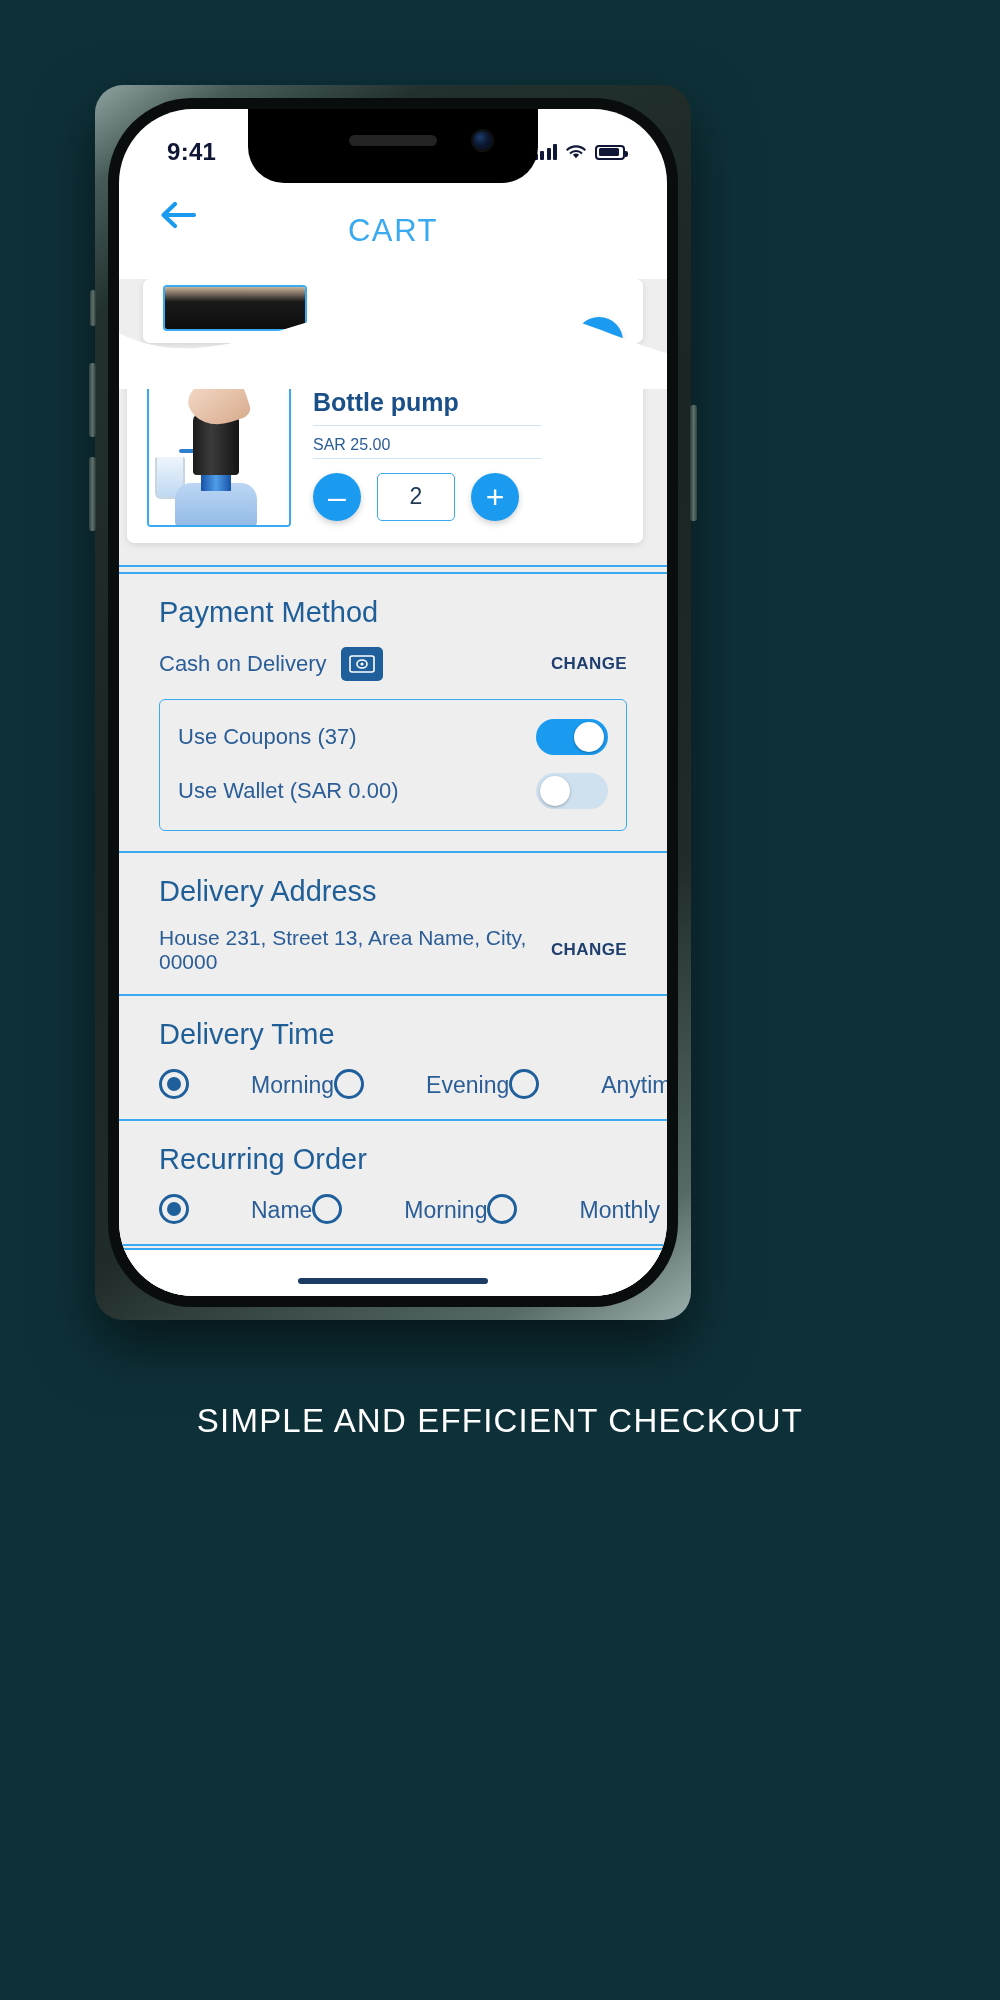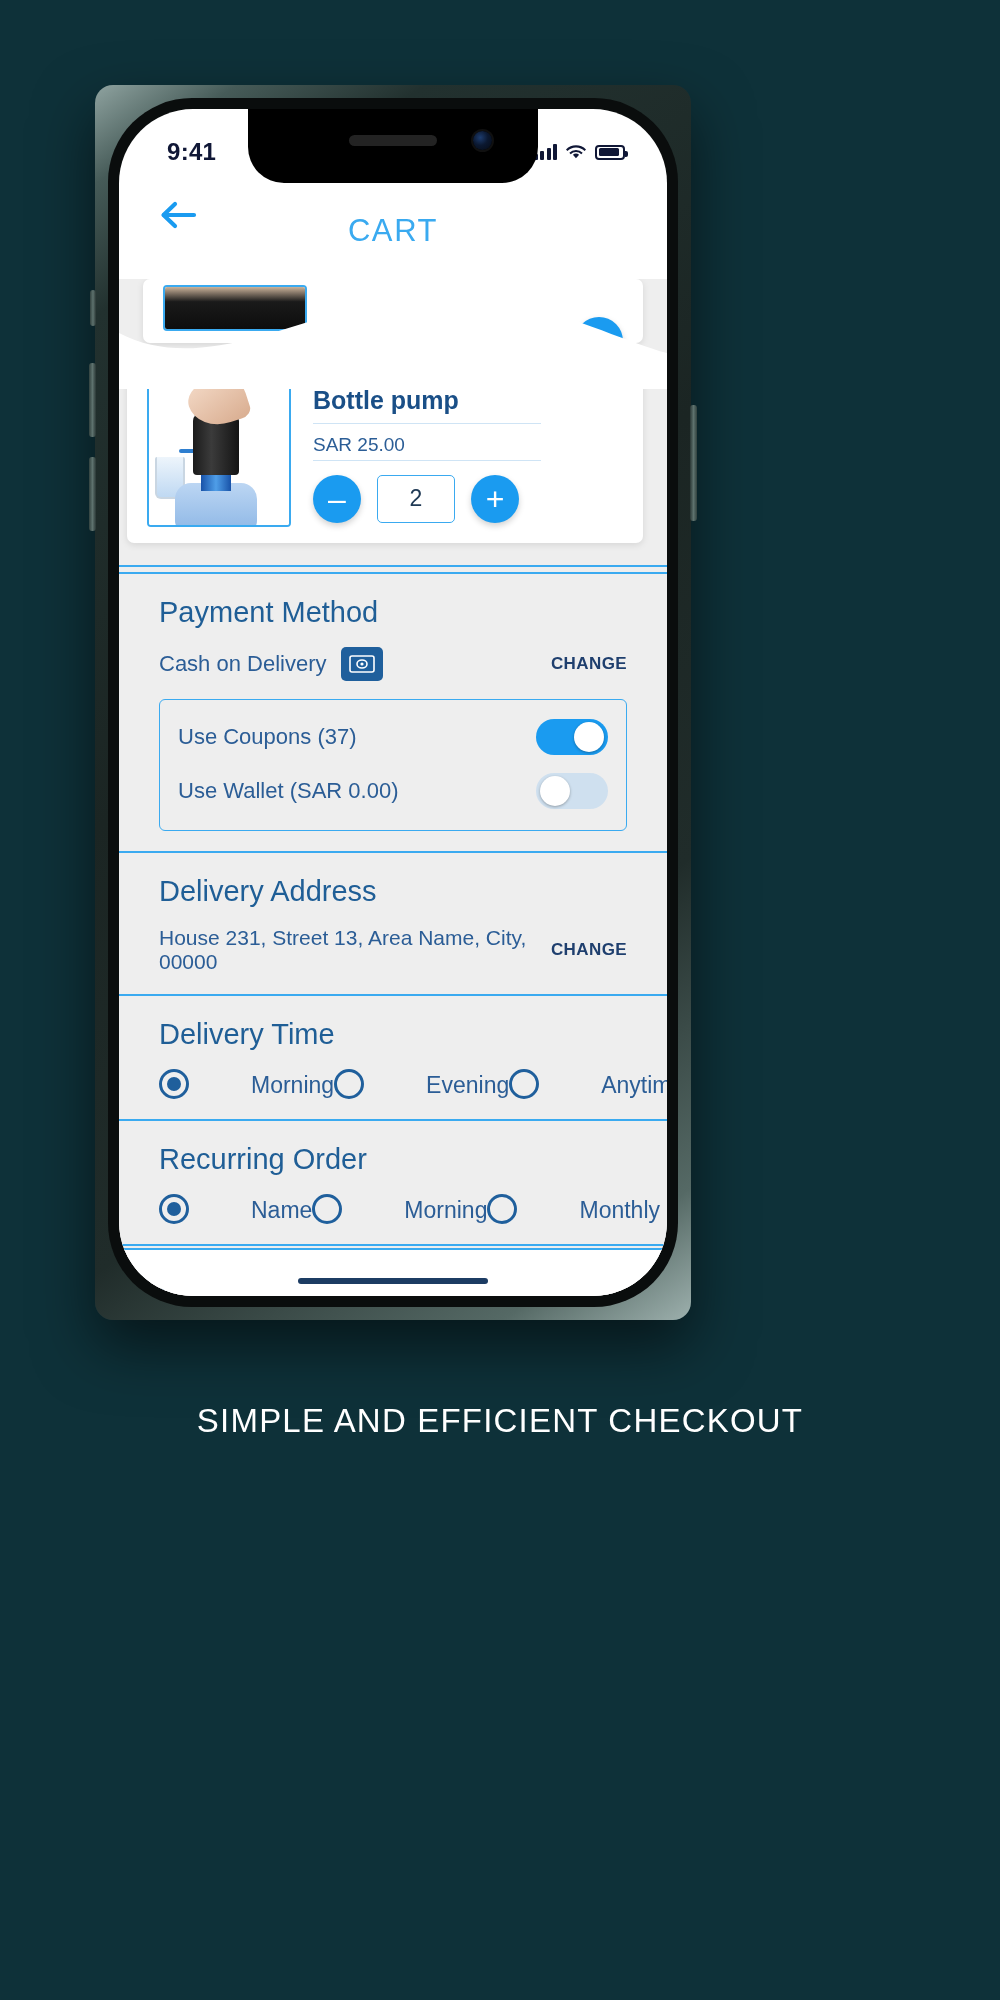--- a/index.html
+++ b/index.html
@@ -10,21 +10,21 @@
     overflow: hidden;
   }
 
   .stage { position: relative; width: 1000px; height: 2000px; }
 
   
   .device {
     position: absolute;
     left: 95px; top: 85px;
     width: 596px; height: 1235px;
-    border-radius: 18px;
+    border-radius: 28px;
     background: linear-gradient(145deg, #8fa3a0 0%, #465b58 6%, #22312f 14%, #1b2523 45%, #202c2a 72%, #556965 92%, #9db0ad 100%);
     padding: 13px;
     box-shadow: 0 26px 60px rgba(0,0,0,.55);
   }
   .device-inner {
     width: 100%; height: 100%;
     border-radius: 84px;
     background: #0a0d0d;
     padding: 11px;
     position: relative;
@@ -139,21 +139,21 @@
   }
   .thumb.small { height: 46px; width: 144px; }
 
   .card-info { flex: 1; padding-left: 22px; }
   .prod-name {
     font-size: 25px; font-weight: 700; color: #1a4f87;
     padding-bottom: 8px; border-bottom: 1.5px solid #cfe4f5; margin-bottom: 10px;
     max-width: 228px;
   }
   .prod-price {
-    font-size: 19px; color: #2b5d96; padding-bottom: 4px;
+    font-size: 16px; color: #2b5d96; padding-bottom: 4px;
     border-bottom: 1.5px solid #cfe4f5; margin-bottom: 14px; max-width: 228px;
   }
   .qty-row { display: flex; align-items: center; gap: 16px; }
   .qty-btn {
     width: 48px; height: 48px; border-radius: 50%; background: #1a9bf0;
     color:#fff; display:flex; align-items:center; justify-content:center;
     font-size: 32px; font-weight: 400; line-height: 1; cursor: pointer;
     box-shadow: 0 3px 6px rgba(0,0,0,.18);
   }
   .qty-box {

